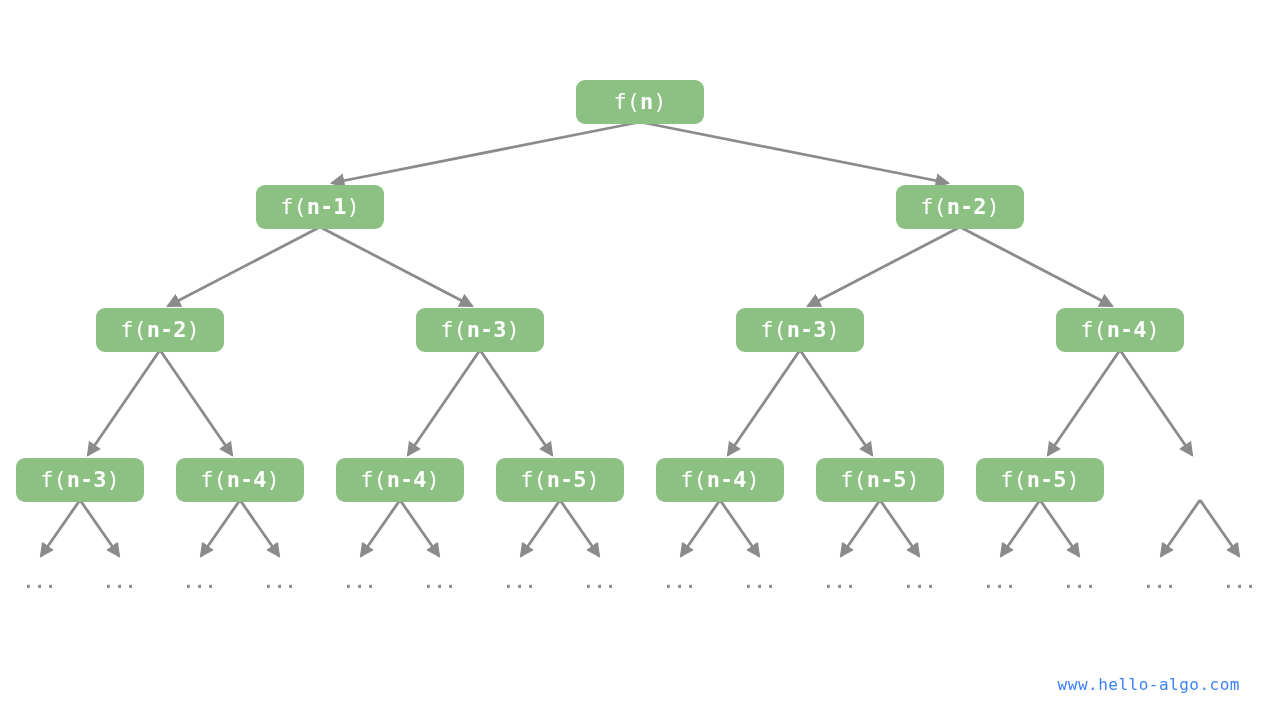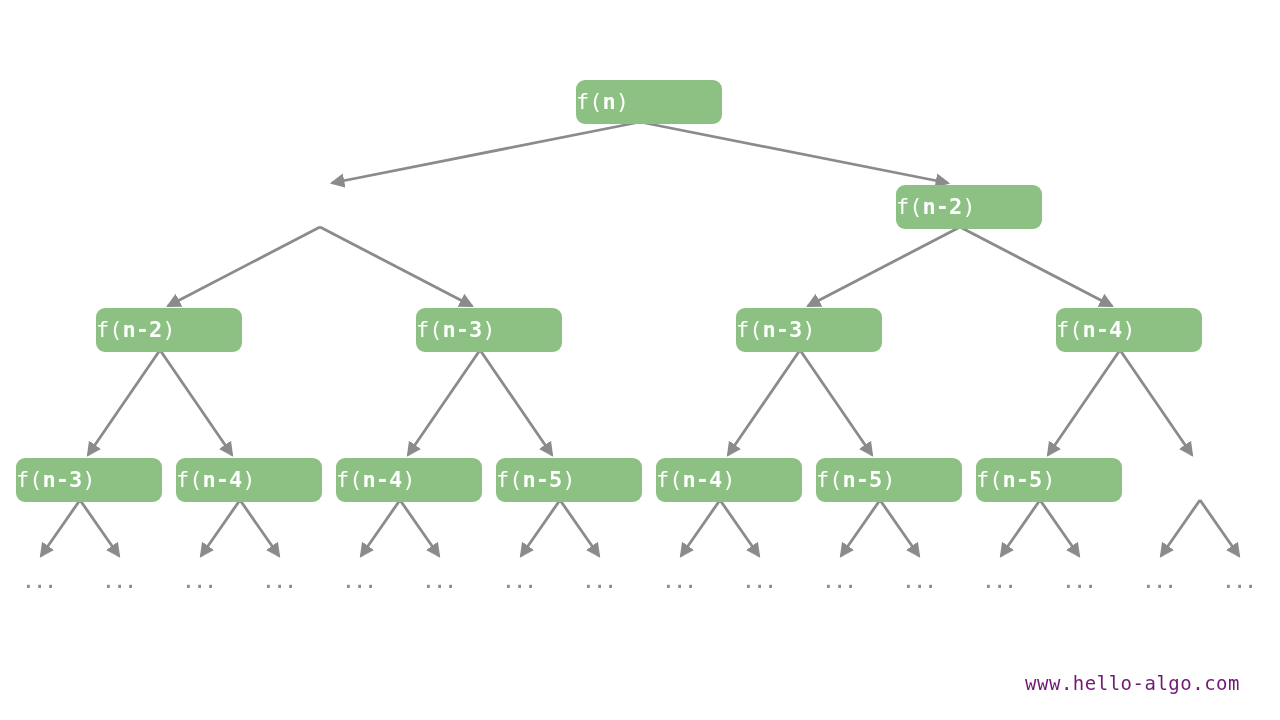--- a/index.html
+++ b/index.html
@@ -15,47 +15,48 @@
     background: #ffffff;
     overflow: hidden;
   }
   svg.edges {
     position: absolute;
     left: 0;
     top: 0;
   }
   .node {
     position: absolute;
-    width: 146px;
+    width: 128px;
     height: 44px;
     background: #8CC183;
     border-radius: 9px;
     color: #ffffff;
     font-size: 22px;
     line-height: 44px;
+    text-align: center;
     white-space: nowrap;
   }
   .node b { font-weight: bold; }
   .dots {
     position: absolute;
     top: 572px;
     width: 44px;
     text-align: center;
     color: #8b8b8b;
     font-weight: bold;
     font-size: 17px;
     line-height: 20px;
     letter-spacing: 1px;
   }
   .watermark {
     position: absolute;
     right: 40px;
     bottom: 26px;
-    color: #701a75;
-    font-size: 19px;
+    color: #3b82f6;
+    font-size: 16px;
     letter-spacing: 0.5px;
   }
 </style>
 </head>
 <body>
 
 <div class="canvas">
 
   <svg class="edges" width="1280" height="720">
     <defs>
@@ -96,20 +97,21 @@
       <line x1="880" y1="500" x2="919" y2="556" marker-end="url(#ah)"></line>
       <line x1="1040" y1="500" x2="1001" y2="556" marker-end="url(#ah)"></line>
       <line x1="1040" y1="500" x2="1079" y2="556" marker-end="url(#ah)"></line>
       <line x1="1200" y1="500" x2="1161" y2="556" marker-end="url(#ah)"></line>
       <line x1="1200" y1="500" x2="1239" y2="556" marker-end="url(#ah)"></line>
     </g>
   </svg>
 
   <div class="node" style="left:576px;top:80px"><span>f(</span><b>n</b><span>)</span></div>
 
+  <div class="node" style="left:256px;top:185px"><span>f(</span><b>n-1</b><span>)</span></div>
   <div class="node" style="left:896px;top:185px"><span>f(</span><b>n-2</b><span>)</span></div>
 
   <div class="node" style="left:96px;top:308px"><span>f(</span><b>n-2</b><span>)</span></div>
   <div class="node" style="left:416px;top:308px"><span>f(</span><b>n-3</b><span>)</span></div>
   <div class="node" style="left:736px;top:308px"><span>f(</span><b>n-3</b><span>)</span></div>
   <div class="node" style="left:1056px;top:308px"><span>f(</span><b>n-4</b><span>)</span></div>
 
   <div class="node" style="left:16px;top:458px"><span>f(</span><b>n-3</b><span>)</span></div>
   <div class="node" style="left:176px;top:458px"><span>f(</span><b>n-4</b><span>)</span></div>
   <div class="node" style="left:336px;top:458px"><span>f(</span><b>n-4</b><span>)</span></div>

